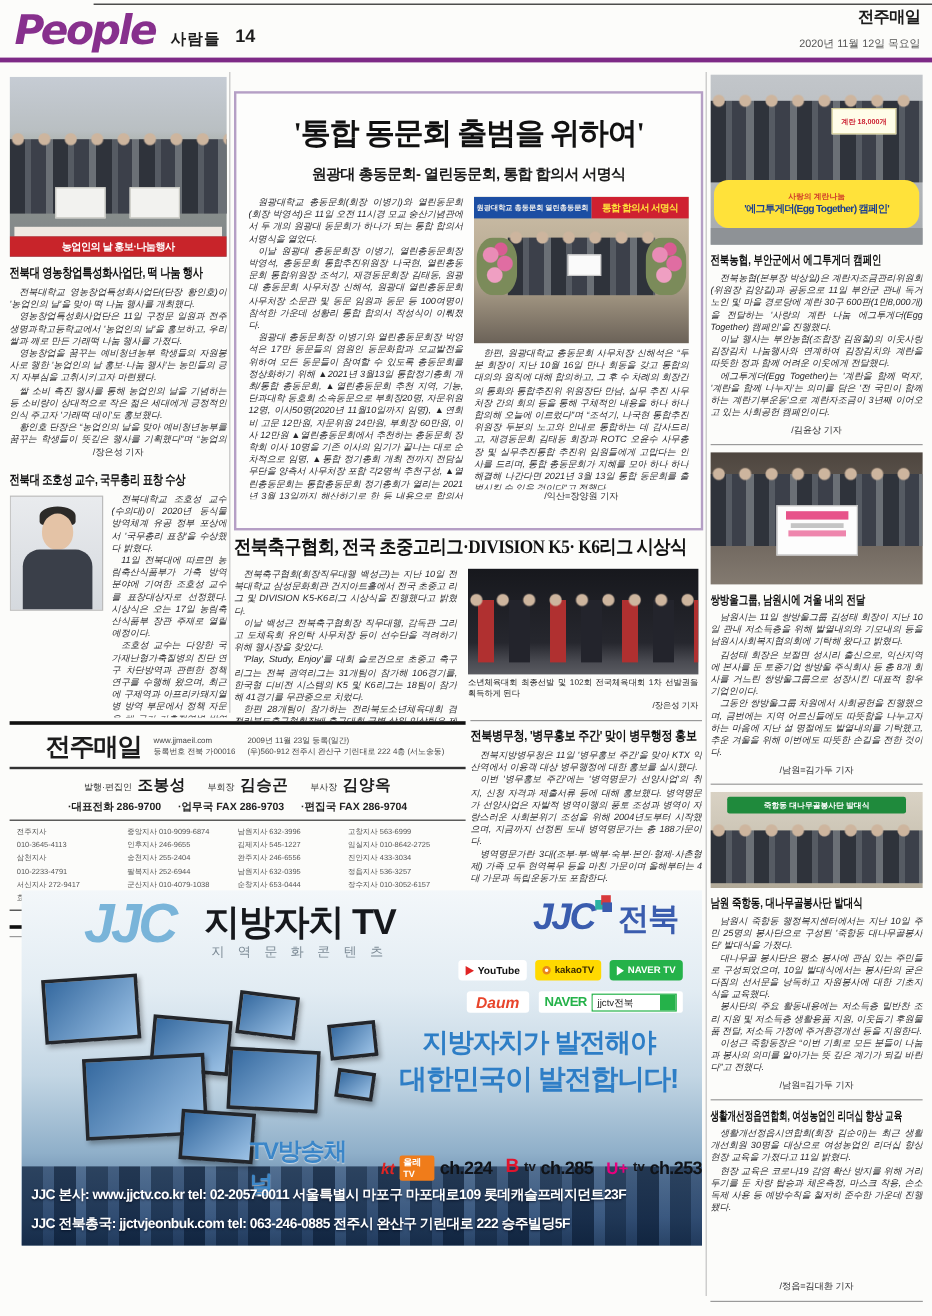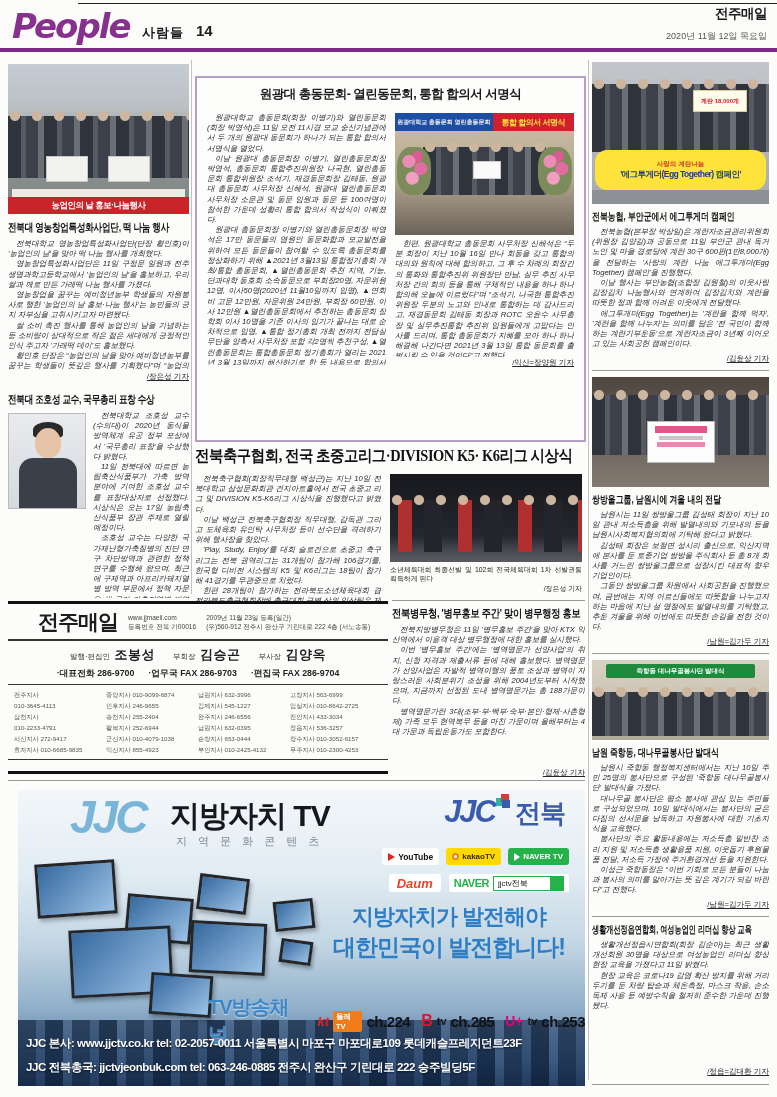--- a/index.html
+++ b/index.html
@@ -11,21 +11,21 @@
   .logo-en{position:absolute;left:12px;top:6px;font-family:"DejaVu Sans",sans-serif;
            font-style:italic;font-weight:bold;font-size:34px;color:#87308d;letter-spacing:-2px;}
   .logo-ko{position:absolute;left:142px;top:24px;font-size:13px;font-weight:bold;letter-spacing:1px;}
   .pagenum{position:absolute;left:196px;top:22px;font-size:15px;font-weight:bold;}
   .paper-name{position:absolute;right:10px;top:5px;font-size:13.5px;font-weight:bold;letter-spacing:-0.5px;}
   .paper-date{position:absolute;right:10px;top:30px;font-size:9px;color:#555;}
   .purple-rule{position:absolute;left:0;right:0;top:48px;height:4px;background:#7d2a86;}
   
   .bodytxt{font-size:7.6px;line-height:10.2px;text-align:justify;color:#26262a;overflow:hidden;font-style:italic;}
   .bodytxt p{margin:0;text-indent:8px;}
-  .byline{font-size:7.6px;text-align:right;color:#26262a;margin-top:1px;text-decoration:underline;}
+  .byline{font-size:7.6px;text-align:center;color:#26262a;margin-top:1px;}
   .h-sm{font-size:11px;font-weight:bold;white-space:nowrap;transform:scaleX(.78);
         transform-origin:0 50%;letter-spacing:-0.3px;margin:6px 0 4px 0;color:#111;}
   .h-r{font-size:10.5px;font-weight:bold;white-space:nowrap;transform:scaleX(.75);
        transform-origin:0 50%;margin:6px 0 3px 0;color:#111;}
   .serif{font-family:"Liberation Serif","DejaVu Serif",serif;}
   .sep{border-top:1px solid #9a9a9a;margin:6px 0;}
   .vsep{position:absolute;width:1px;background:#c2c2c2;}
   
   .ph{position:relative;overflow:hidden;background:#a7adb3;}
   .crowd{position:absolute;left:0;right:0;
@@ -104,21 +104,21 @@
   .soccer-row .tcol{width:186px;height:138px;}
   .soccer-row .pcol{width:192px;}
   .caption{font-size:6.9px;line-height:9.4px;text-align:justify;color:#222;margin-top:3px;}
   .caption .byl{display:block;text-align:right;}
   
   .military{position:absolute;left:392px;top:600px;width:193px;}
   .military .topline2{border-top:1px solid #999;margin-bottom:5px;}
   
   .rcol{position:absolute;left:592px;top:62px;width:177px;height:1016px;overflow:hidden;}
   
-  .ad{position:absolute;left:18px;top:790px;width:567px;height:296px;overflow:hidden;
+  .ad{position:absolute;left:18px;top:742px;width:567px;height:296px;overflow:hidden;
       background:linear-gradient(180deg,#f3f7fa 0%,#e2ecf3 28%,#c3d6e4 52%,#8fafc9 74%,#4d7099 92%,#24405f 100%);}
   .city{position:absolute;left:0;right:0;bottom:0;height:66px;opacity:.85;
       background:repeating-linear-gradient(90deg,rgba(18,38,66,.9) 0 18px,rgba(32,56,92,.75) 18px 27px,rgba(12,30,56,.95) 27px 45px,rgba(44,70,108,.65) 45px 54px);}
   .ad-jjc{position:absolute;left:52px;top:0px;font-size:46px;font-weight:bold;font-style:italic;color:#79b4d9;letter-spacing:-3px;}
   .ad-title{position:absolute;left:152px;top:6px;font-size:30px;font-weight:bold;color:#16181c;letter-spacing:-1px;}
   .ad-sub{position:absolute;left:158px;top:44px;font-size:11px;color:#7d8b96;letter-spacing:4px;}
   .ad-logo2{position:absolute;right:20px;top:4px;display:flex;align-items:baseline;}
   .ad-logo2 .j{font-size:31px;font-weight:bold;font-style:italic;color:#3a5cae;letter-spacing:-2px;}
   .ad-logo2 .jb{font-size:26px;font-weight:bold;color:#3a5cae;letter-spacing:-1px;margin-left:4px;}
   .cube{position:relative;width:15px;height:15px;margin-left:1px;align-self:flex-start;}
@@ -206,20 +206,21 @@
       <div class="bodytxt">
           <p>전북대학교 조호성 교수(수의대)이 2020년 동식물 방역체계 유공 정부 포상에서 '국무총리 표창'을 수상했다 밝혔다.</p>
           <p>11일 전북대에 따르면 농림축산식품부가 가축 방역 분야에 기여한 조호성 교수를 표창대상자로 선정했다. 시상식은 오는 17일 농림축산식품부 장관 주재로 열릴 예정이다.</p>
           <p>조호성 교수는 다양한 국가재난형가축질병의 진단 연구 차단방역과 관련한 정책 연구를 수행해 왔으며, 최근에 구제역과 아프리카돼지열병 방역 부문에서 정책 자문을 해 국가 가축전염병 방역 정책 수립에 기여한 공로를 인정받았다.</p>
         </div>
     </div>
 
   </div>
 
   <div class="union-box">
+    <div class="union-title serif">'통합 동문회 출범을 위하여'</div>
     <div class="union-sub">원광대 총동문회- 열린동문회, 통합 합의서 서명식</div>
     <div class="union-cols">
       <div class="tcol bodytxt">
           <p>원광대학교 총동문회(회장 이병기)와 열린동문회(회장 박영석)은 11일 오전 11시경 모교 숭산기념관에서 두 개의 원광대 동문회가 하나가 되는 통합 합의서 서명식을 열었다.</p>
           <p>이날 원광대 총동문회장 이병기, 열린총동문회장 박영석, 총동문회 통합추진위원장 나국현, 열린총동문회 통합위원장 조석기, 재경동문회장 김태동, 원광대 총동문회 사무처장 신해석, 원광대 열린총동문회 사무처장 소문관 및 동문 임원과 동문 등 100여명이 참석한 가운데 성황리 통합 합의서 작성식이 이뤄졌다.</p>
           <p>원광대 총동문회장 이병기와 열린총동문회장 박영석은 17만 동문들의 염원인 동문화합과 모교발전을 위하여 모든 동문들이 참여할 수 있도록 총동문회를 정상화하기 위해 ▲2021년 3월13일 통합정기총회 개최/통합 총동문회, ▲열린총동문회 추천 지역, 기능, 단과대학 동호회 소속동문으로 부회장20명, 자문위원12명, 이사50명(2020년 11월10일까지 임명), ▲연회비 고문 12만원, 자문위원 24만원, 부회장 60만원, 이사 12만원 ▲열린총동문회에서 추천하는 총동문회 장학회 이사 10명을 기존 이사의 임기가 끝나는 대로 순차적으로 임명, ▲통합 정기총회 개최 전까지 전담실무단을 양측서 사무처장 포함 각2명씩 추천구성, ▲열린총동문회는 통합총동문회 정기총회가 열리는 2021년 3월 13일까지 해산하기로 한 등 내용으로 합의서 서명식이 2020년 11월 11일 성황리 이뤄졌다.</p>
         </div>
       <div class="pcol">
         <div class="ph ph-union">
           <div class="banner strip" style="display:flex;">

